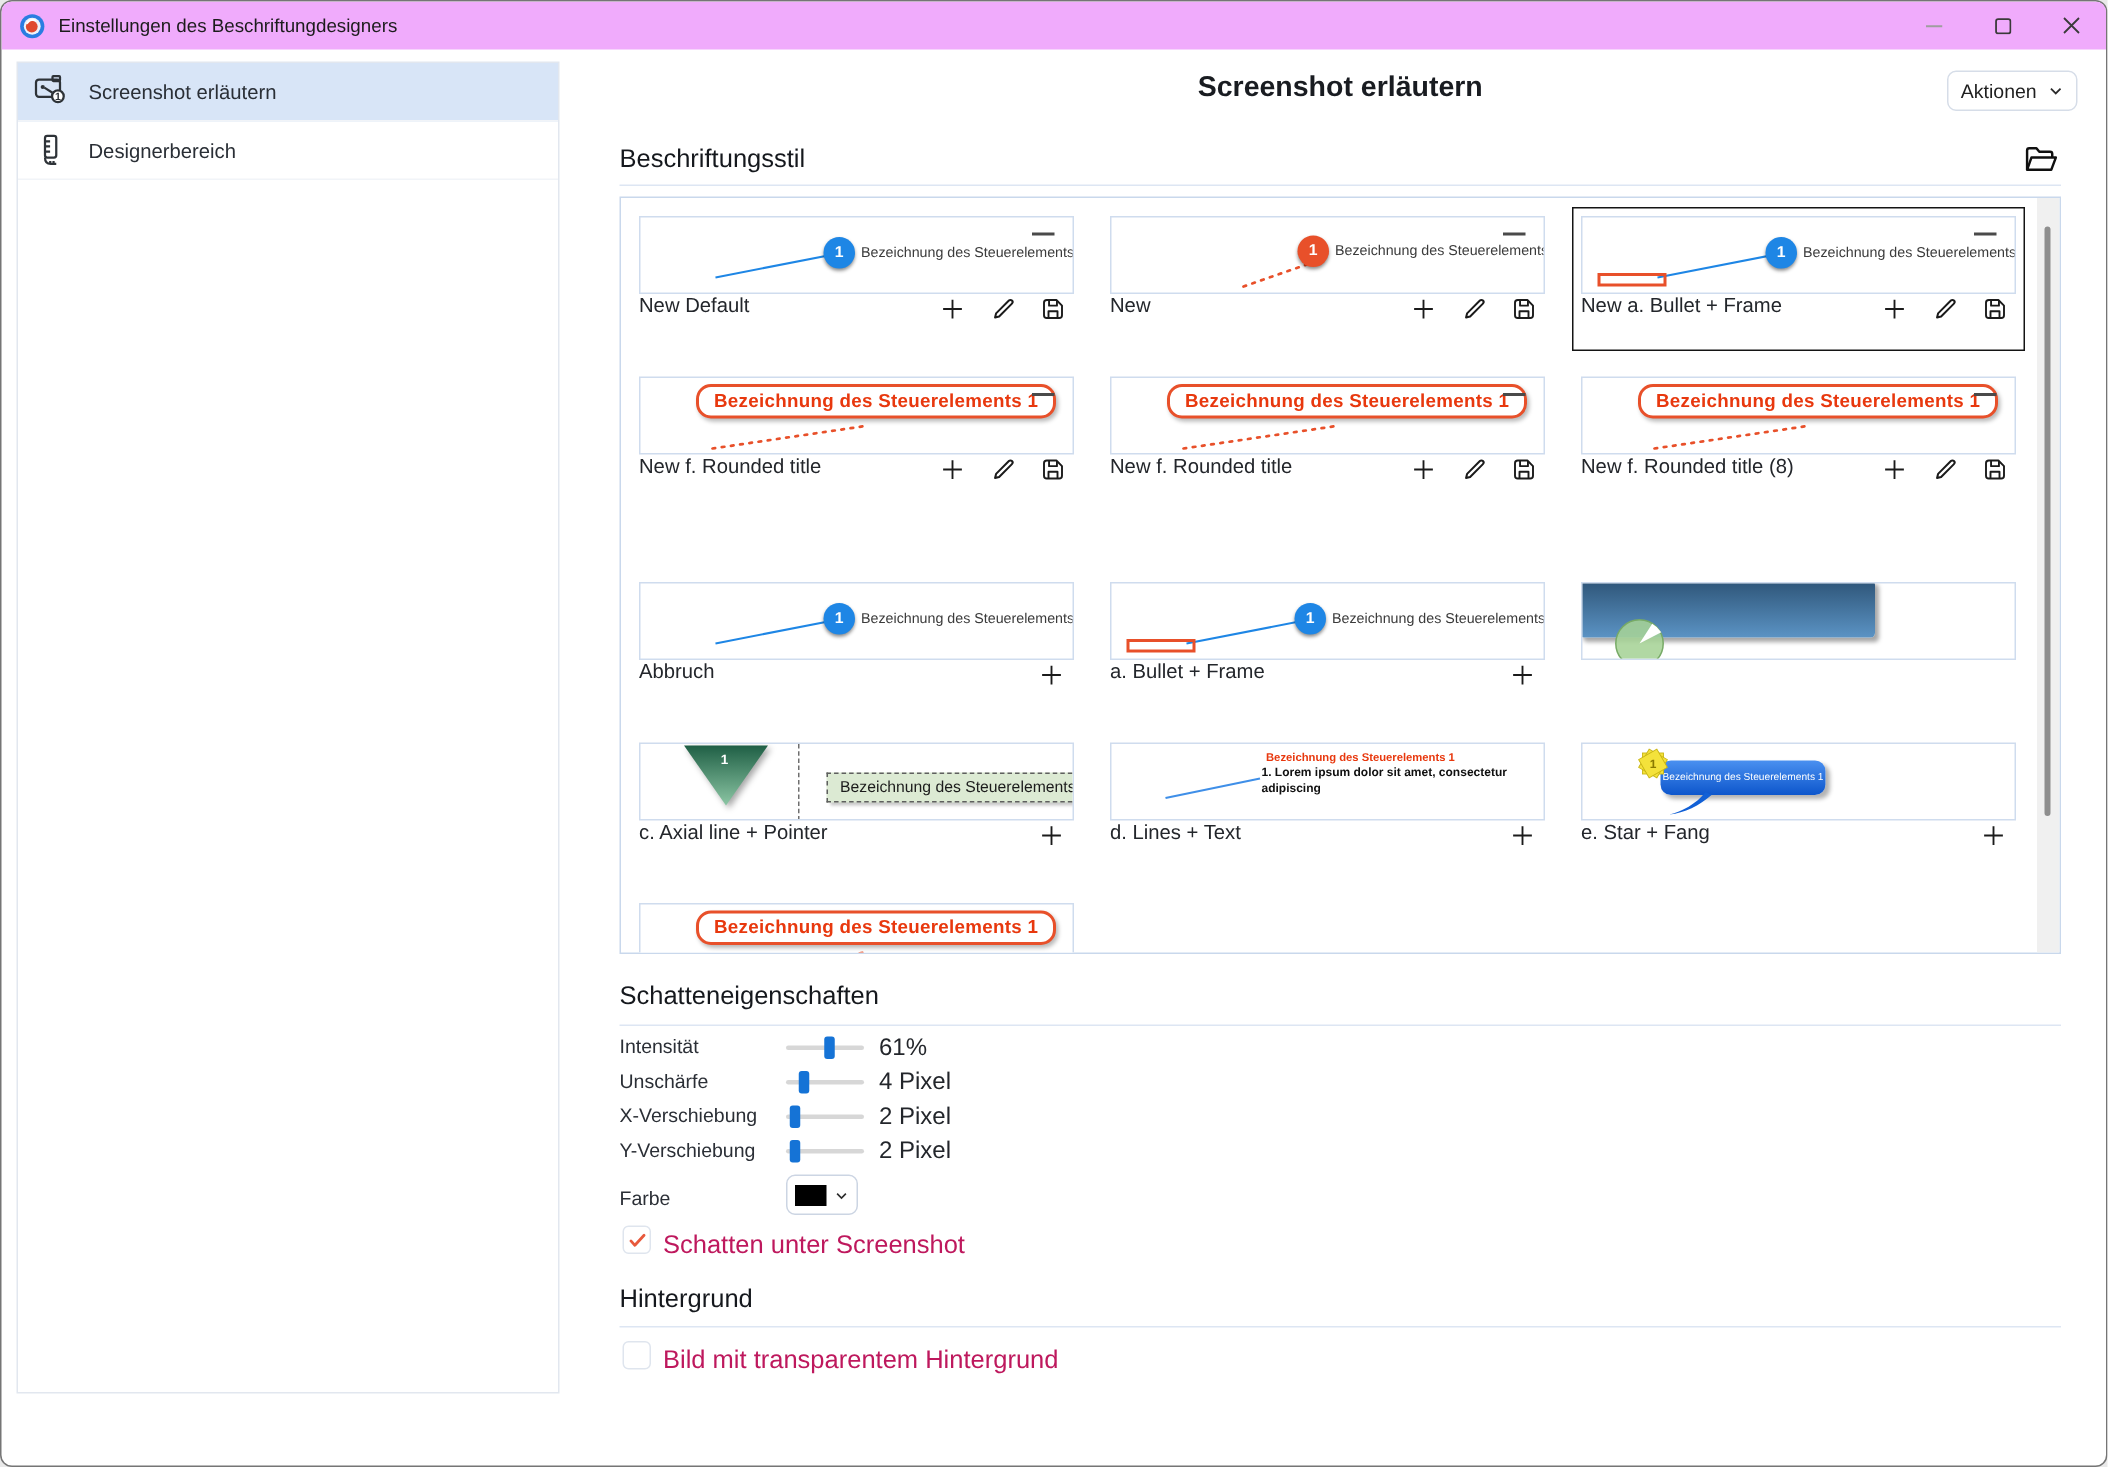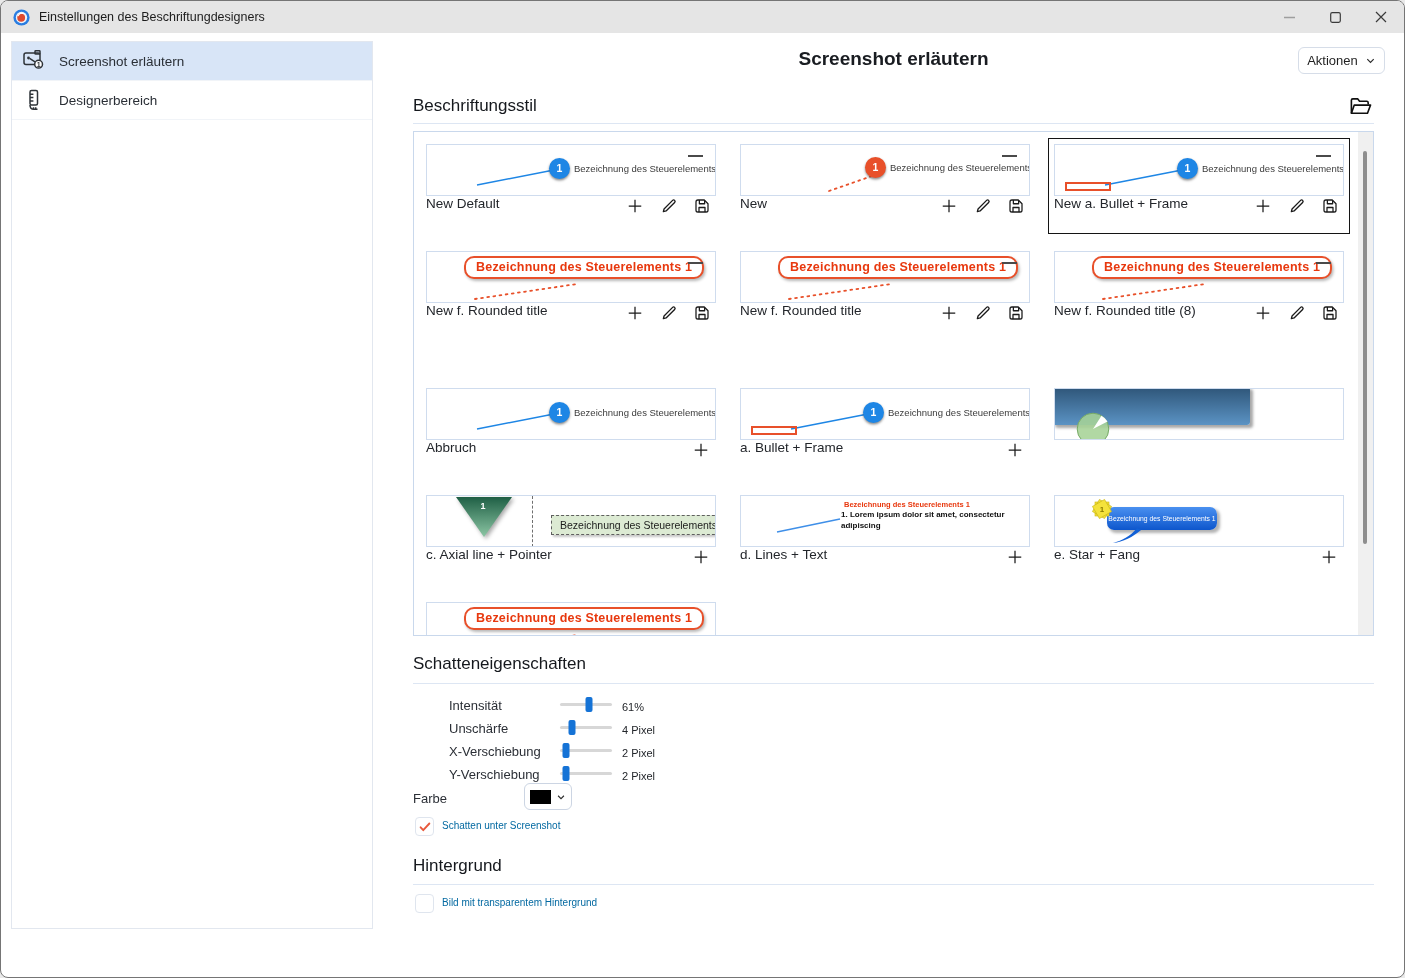--- a/index.html
+++ b/index.html
@@ -1,20 +1,20 @@
 <!DOCTYPE html>
 <html style="--accent-blue: #1e86e5; --accent-red: #e8502a; --red-text: #e8380e; --check-orange: #e8593c; --slider-blue: #1573d6; --sel-bg: #d8e5f7; --tile-border: #cfdcee; --divider: #dde6f3; --swatch: #000000;"><head>
 <meta charset="utf-8">
 <style>
   html,body{margin:0;padding:0;}
   body{width:1405px;height:978px;font-family:"Liberation Sans",sans-serif;background:#e9e9e9;position:relative;}
   .window{position:absolute;inset:0;background:#fff;border:1px solid #757575;border-radius:8px;overflow:hidden;box-sizing:border-box;}
 
   
-  .titlebar{position:absolute;left:0;top:0;right:0;height:32px;background:#e5e5e5;display:flex;align-items:center;}
+  .titlebar{position:absolute;left:0;top:0;right:0;height:32px;background:#f0abfc;display:flex;align-items:center;}
   .tb-icon{margin-left:12px;display:flex;}
   .tb-title{font-size:12.5px;color:#1c1c1c;margin-left:9px;}
   .tb-sp{flex:1;}
   .tb-btn{width:46px;height:32px;display:flex;align-items:center;justify-content:center;}
 
   
   .sidebar{position:absolute;left:10px;top:40px;width:362px;height:888px;background:#fff;border:1px solid #e2e7ef;box-sizing:border-box;}
   .side-item{height:38px;display:flex;align-items:center;gap:11px;padding:0 10px;font-size:13.5px;color:#2a2f36;border-bottom:1px solid #f1f4f8;}
   .side-item.selected{background:var(--sel-bg);}
 
@@ -41,31 +41,31 @@
   .minus{position:absolute;right:12px;top:10px;width:15px;height:2px;background:#4a4a4a;}
   .badge{position:absolute;width:21px;height:21px;border-radius:50%;color:#fff;font-size:10.5px;font-weight:700;text-align:center;line-height:21px;box-shadow:0 1.5px 2.5px rgba(0,0,0,.45);}
   .pv-cap{position:absolute;font-size:9.5px;color:#3b3b3b;white-space:nowrap;}
   .abs{position:absolute;left:0;top:0;}
   .rt-box{position:absolute;left:37px;top:4px;padding:2px 10px 3px;border:2px solid var(--accent-red);border-radius:10px;background:#fff;font-weight:700;font-size:12.5px;color:var(--red-text);white-space:nowrap;box-shadow:1.5px 2px 3px rgba(0,0,0,.28);letter-spacing:.2px;}
   .sb-track{position:absolute;top:0;right:0;width:15px;height:503px;background:#f0f0f0;}
   .sb-thumb{position:absolute;left:5px;top:19px;width:4px;height:393px;background:#8e8e8e;border-radius:2px;}
 
   
   #shadow-rows{position:absolute;left:412px;top:689px;}
-  .srow{display:flex;align-items:flex-end;height:23px;margin-left:36px;}
+  .srow{display:flex;align-items:flex-start;height:23px;}
   .slabel{width:111px;font-size:13px;color:#2b2f36;}
   .slider{position:relative;width:52px;height:17px;margin-right:10px;}
   .slider::before{content:"";position:absolute;left:0;right:0;top:7px;height:3px;background:#d7d7d7;border-radius:2px;}
   .sthumb{position:absolute;top:1px;width:7px;height:15px;background:var(--slider-blue);border-radius:2px;transform:translateX(-50%);}
-  .svalue{font-size:11px;color:#23262b;}
+  .svalue{font-size:16px;color:#23262b;}
   .farbe-label{position:absolute;left:412px;top:790px;font-size:13px;color:#2b2f36;}
   .color-dd{position:absolute;left:523px;top:782px;width:48px;height:27px;border:1px solid #ccd5e3;border-radius:6px;background:#fff;display:flex;align-items:center;justify-content:center;gap:5px;box-sizing:border-box;}
   .swatch{width:21px;height:14px;background:var(--swatch);}
   .cbox{position:absolute;width:19px;height:19px;border:1px solid #dfe5ee;border-radius:4px;background:#fff;box-sizing:border-box;display:flex;align-items:center;justify-content:center;}
-  .cb-label{position:absolute;font-size:10px;color:#0369a1;}
+  .cb-label{position:absolute;font-size:17px;color:#be185d;}
 
   .footer{position:absolute;right:12px;top:994px;display:flex;gap:28px;}
   .footer-btn{height:27px;border:1px solid #d3dcea;border-radius:6px;background:#fff;font-size:13px;color:#1f1f1f;display:flex;align-items:center;justify-content:center;box-sizing:border-box;}
 </style>
 </head>
 <body>
 
 <div class="window">
 
   <div class="titlebar">

